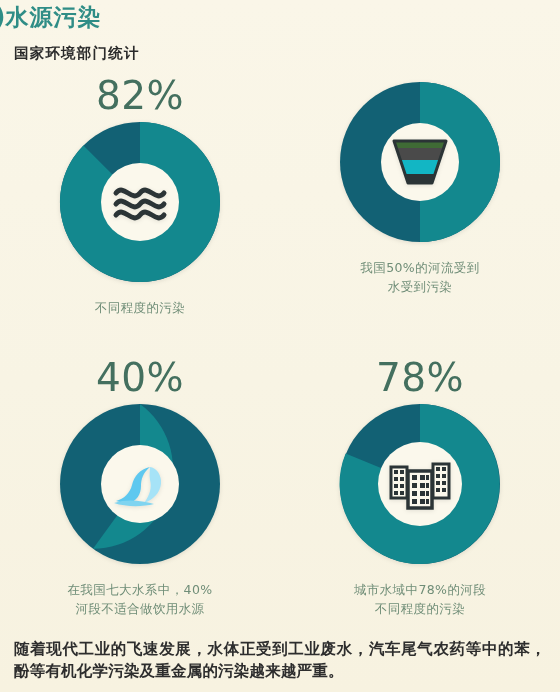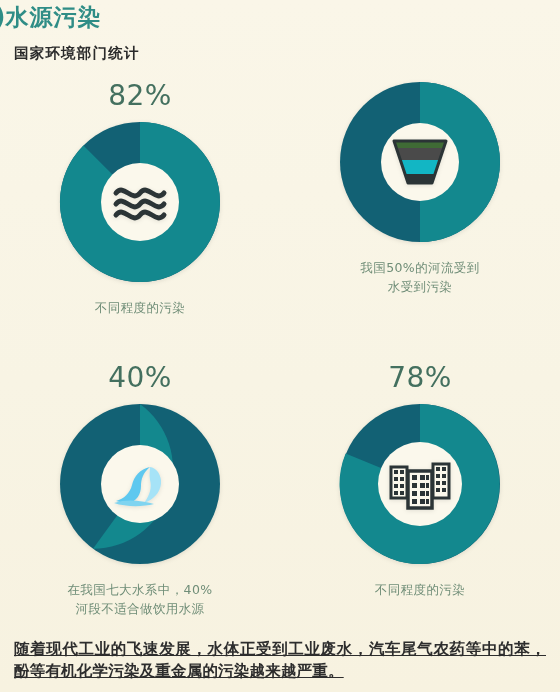--- a/index.html
+++ b/index.html
@@ -67,21 +67,21 @@
     grid-template-columns: 280px 280px;
     grid-template-rows: 282px 282px;
   }
   .cell {
     position: relative;
     display: flex;
     flex-direction: column;
     align-items: center;
   }
   .pct {
-    font-size: 28px;
+    font-size: 39px;
     color: #44705f;
     letter-spacing: 0.5px;
     font-weight: 400;
     margin-bottom: 4px;
     height: 36px;
     line-height: 36px;
   }
   .donut-wrap {
     position: relative;
     width: 168px;
@@ -125,21 +125,20 @@
     box-sizing: border-box;
   }
   .footer p {
     margin: 0;
     font-size: 15.5px;
     line-height: 1.42;
     color: #2d2d2d;
     font-weight: 600;
     letter-spacing: 0.2px;
     text-align: justify;
-    text-decoration: underline;
   }
 </style>
 </head>
 <body>
 
 <div class="page">
 
   <div class="header">
     <div class="title-row">
       <span class="title-paren">)</span>
@@ -270,20 +269,21 @@
                 <rect x="31" y="33" width="5" height="5"></rect>
                 <rect x="37" y="33" width="3" height="5"></rect>
                 <rect x="23" y="41" width="5" height="5"></rect>
                 <rect x="31" y="41" width="5" height="5"></rect>
                 <rect x="37" y="41" width="3" height="5"></rect>
               </g>
           </svg>
         </div>
       </div>
       <div class="caption">
+        <span>城市水域中78%的河段</span>
         <span>不同程度的污染</span>
       </div>
     </div>
 
   </div>
 
   <div class="footer">
     <p>随着现代工业的飞速发展，水体正受到工业废水，汽车尾气农药等中的苯，酚等有机化学污染及重金属的污染越来越严重。</p>
   </div>
 

